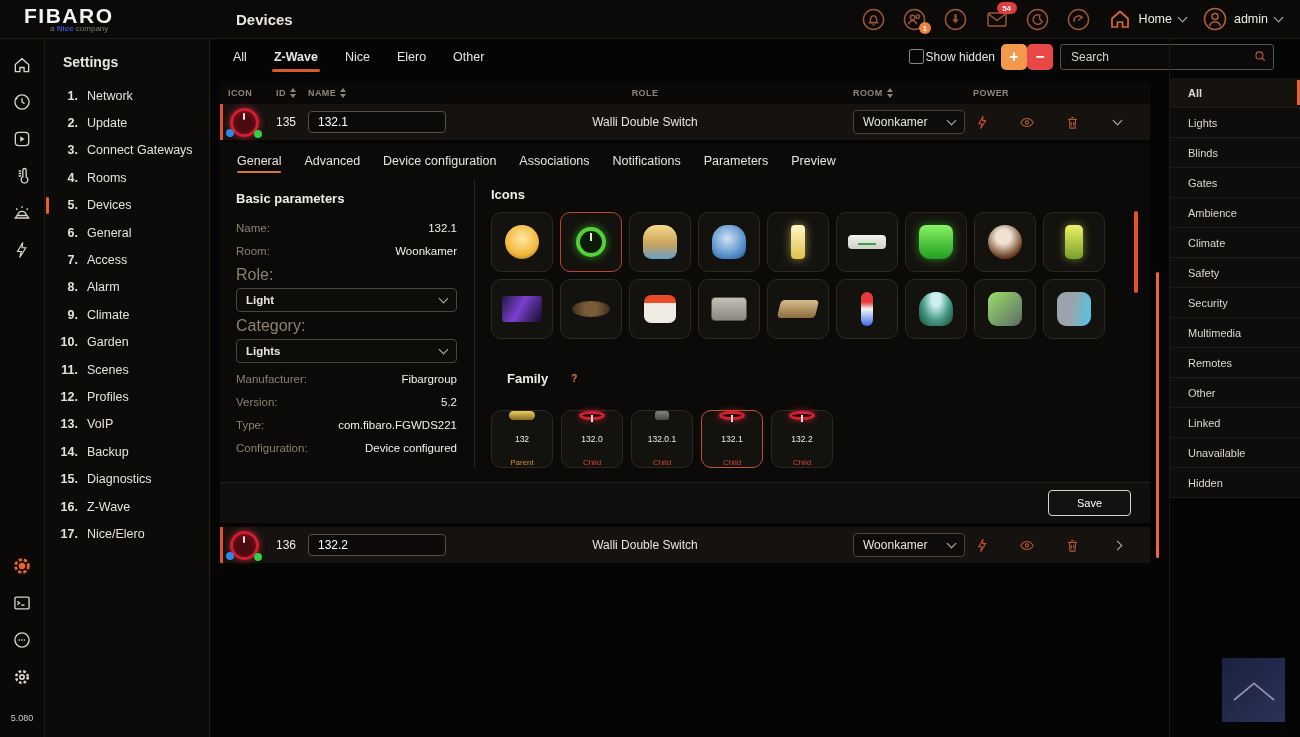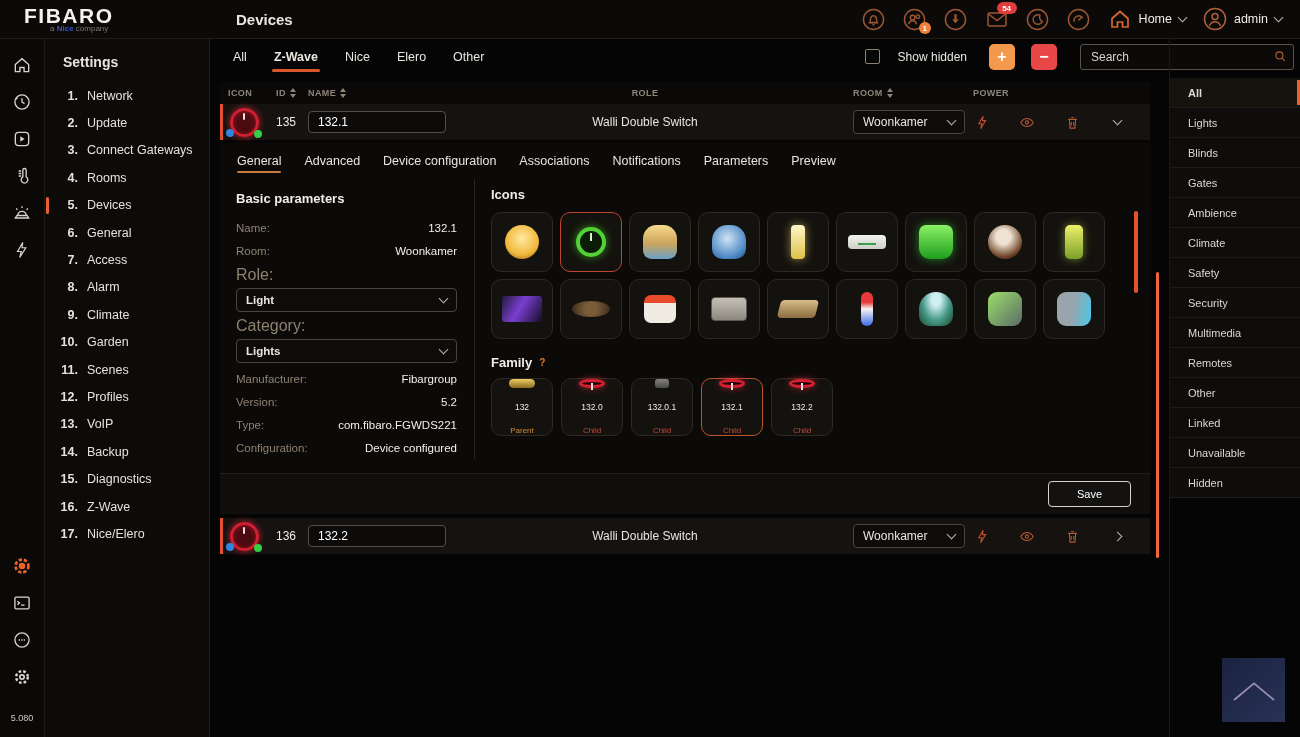--- a/index.html
+++ b/index.html
@@ -40,21 +40,21 @@
   .mi{display:flex;align-items:center;height:27.4px;font-size:12.5px;position:relative;cursor:pointer;color:#e6e2db}
   .mi .num{width:33px;text-align:right;font-weight:bold;margin-right:9px}
   .mi.active::before{content:"";position:absolute;left:1px;top:5px;width:3px;height:17px;background:#e8622c;border-radius:2px}
 
   
   .controlsbar{position:absolute;left:210px;top:38px;right:0;height:37px;display:flex;align-items:center;background:#060505}
   .ftabs{display:flex;gap:27px;padding-left:23px;font-size:12.5px;height:100%;align-items:center}
   .ftab{position:relative;height:100%;display:flex;align-items:center;cursor:pointer;color:#e9e5df}
   .ftab.active{font-weight:bold}
   .ftab.active::after{content:"";position:absolute;left:-2px;right:-2px;bottom:3px;height:3px;background:#d9572a;border-radius:2px}
-  .cright{margin-left:auto;display:flex;align-items:center;gap:16px;padding-right:6px}
+  .cright{margin-left:auto;display:flex;align-items:center;gap:0;padding-right:26px}
   .cbx{width:13px;height:13px;border:1px solid #8d8376;border-radius:2px;background:transparent;cursor:pointer}
   .cbx-label{font-size:12px;margin-right:6px;margin-left:2px}
   .sqbtn{width:26px;height:26px;border-radius:5px;border:none;font-size:16px;font-weight:bold;color:#fff;
          display:flex;align-items:center;justify-content:center;cursor:pointer;line-height:1}
   .sqbtn.add{background:#f3994d}
   .sqbtn.rem{background:#e84747}
   .searchwrap{position:relative;margin-left:7px}
   .search{width:178px;height:24px;background:#0b0a09;border:1px solid #5a5248;border-radius:3px;color:#e9e5df;
           font-size:12px;padding:0 24px 0 10px;font-family:"Liberation Sans",sans-serif}
   .search::placeholder{color:#d8d4cd}
@@ -601,21 +601,21 @@
             <div class="icard">
                 <span class="blob b-robot"></span>
               </div>
             <div class="icard">
                 <span class="blob b-pipe"></span>
               </div>
           </div>
           <div class="iscroll"></div>
 
           <div class="fam-title">
-            <span class="sec-title" style="margin:0">Family</span>
+            <span class="sec-title" style="margin:16px">Family</span>
             <span class="fam-help">?</span>
           </div>
           <div class="fgrid">
             <div class="fcard">
               <span class="blob b-module"></span>
               <span class="fid">132</span>
               <span class="frel parent">Parent</span>
             </div>
             <div class="fcard">
               <span class="blob b-powerred"></span>

